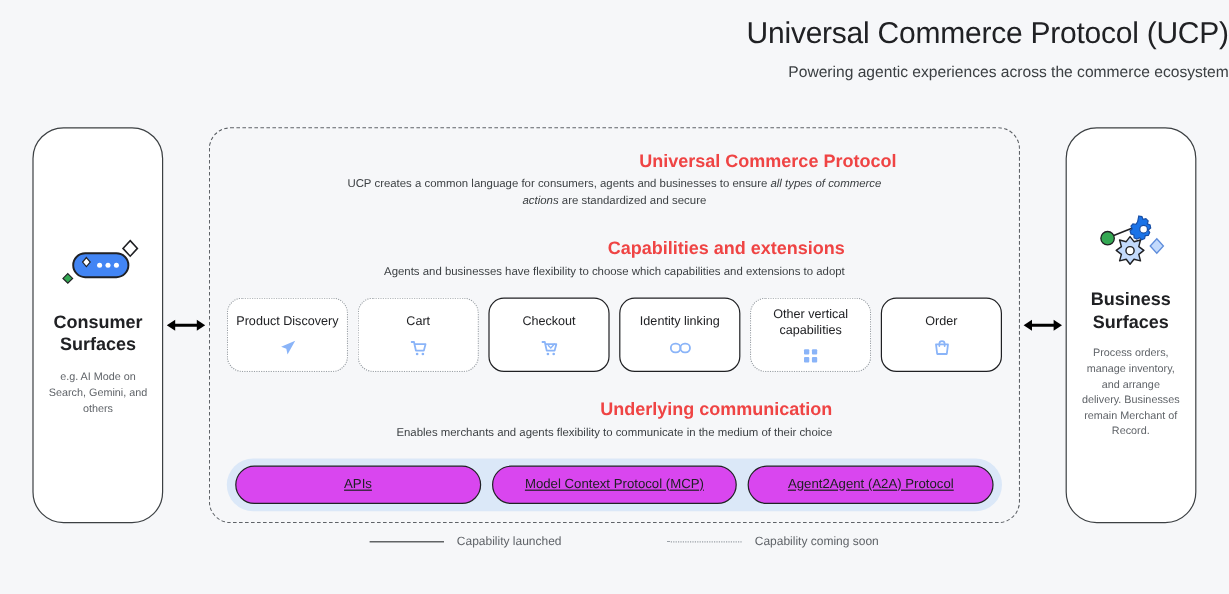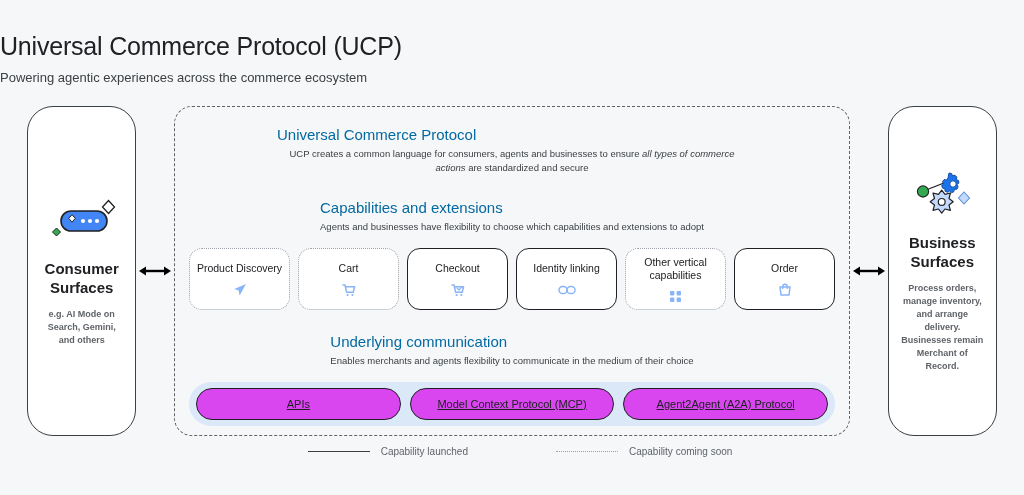--- a/index.html
+++ b/index.html
@@ -6,21 +6,21 @@
   html, body {
     width: 1024px; height: 495px;
     background: #f6f7f9;
     font-family: "Liberation Sans", sans-serif;
     color: #202124;
     overflow: hidden;
   }
   .page { position: relative; width: 1024px; height: 495px; }
 
   
-  .header { text-align: left; padding-top: 32px; }
+  .header { text-align: right; padding-top: 14px; }
   .header-title {
     font-size: 25px; font-weight: 400; letter-spacing: -0.2px; color: #202124;
   }
   .header-sub {
     font-size: 13px; font-weight: 400; color: #3c4043; margin-top: 9px;
   }
 
   
   .columns {
     position: absolute; top: 106px; left: 0; width: 1024px; height: 330px;
@@ -36,39 +36,39 @@
     align-items: center; justify-content: center;
     text-align: center; padding: 0 8px;
   }
   .side-panel.left { margin-left: 27px; }
   .side-panel.right { margin-right: 27px; }
   .side-icon { height: 52px; display: flex; align-items: center; justify-content: center; margin-bottom: 12px; }
   .side-title {
     font-size: 15px; font-weight: 700; line-height: 1.28; color: #202124;
   }
   .side-desc {
-    font-size: 9px; font-weight: 700; line-height: 1.45; color: #5f6368;
+    font-size: 9px; font-weight: 400; line-height: 1.45; color: #5f6368;
     margin-top: 10px; padding: 0 4px;
   }
 
   .arrow { width: 42px; display: flex; align-items: center; justify-content: center; }
   .arrow svg { display: block; }
 
   
   .center {
     flex: 1;
     height: 330px;
     border: 1.6px dashed #5f6368;
     border-radius: 18px;
     background: transparent;
     display: flex; flex-direction: column; align-items: center;
     padding: 14px 14px 0 14px;
   }
 
-  .sec-title { font-size: 15px; font-weight: 400; color: #0369a1; text-align: left; }
+  .sec-title { font-size: 15px; font-weight: 700; color: #ef4444; text-align: right; }
   .sec-sub {
     font-size: 9.5px; font-weight: 400; color: #3c4043;
     text-align: center; line-height: 1.5; margin-top: 4px; max-width: 470px;
   }
   .sec-sub i { font-style: italic; }
 
   .block-protocol { margin-top: 5px; }
   .block-caps { margin-top: 23px; }
   .block-comm { margin-top: 23px; }
 

